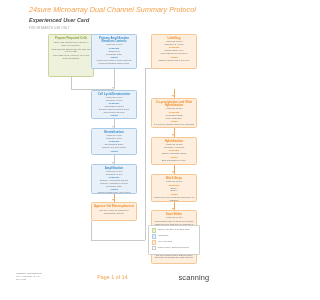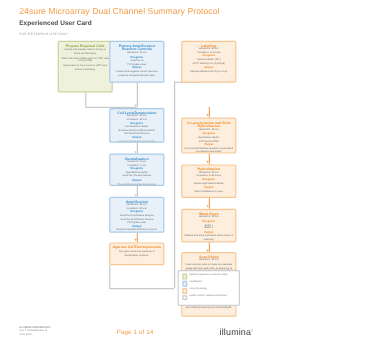--- a/index.html
+++ b/index.html
@@ -5,21 +5,21 @@
   html,body{margin:0;padding:0;}
   body{
     width:225px;height:300px;overflow:hidden;
     background:#ffffff;
     font-family:"Liberation Sans", sans-serif;
     -webkit-font-smoothing:antialiased;
   }
   .page{position:relative;width:225px;height:300px;}
 
   
-  .hdr{position:absolute;left:16px;top:6px;width:200px;}
+  .hdr{position:absolute;left:29px;top:6px;width:200px;font-style:italic;}
   .hdr .title{
     font-size:7.2px;line-height:8px;color:#f4a04a;letter-spacing:.05px;
     white-space:nowrap;
   }
   .hdr .sub{
     font-size:5.4px;line-height:7px;color:#4a4a4a;margin-top:3.2px;
     font-weight:bold;letter-spacing:.05px;
   }
   .hdr .rou{
     font-size:2.7px;line-height:4px;color:#9a9a9a;margin-top:2.6px;
@@ -290,17 +290,17 @@
   </div>
 
   <div class="ftr">
     <div class="fl">
       <div class="p1">ILLUMINA PROPRIETARY</div>
       <div>Part # 15053050 Rev. B</div>
       <div>June 2015</div>
     </div>
     <div class="fc">Page 1 of 14</div>
     <div class="fr">
-      <div class="logo"><span>illumina</span><span class="tm">®</span></div>
+      <div class="logo"><span>scanning</span><span class="tm">®</span></div>
     </div>
   </div>
 
 </div>
 
 </body></html>

